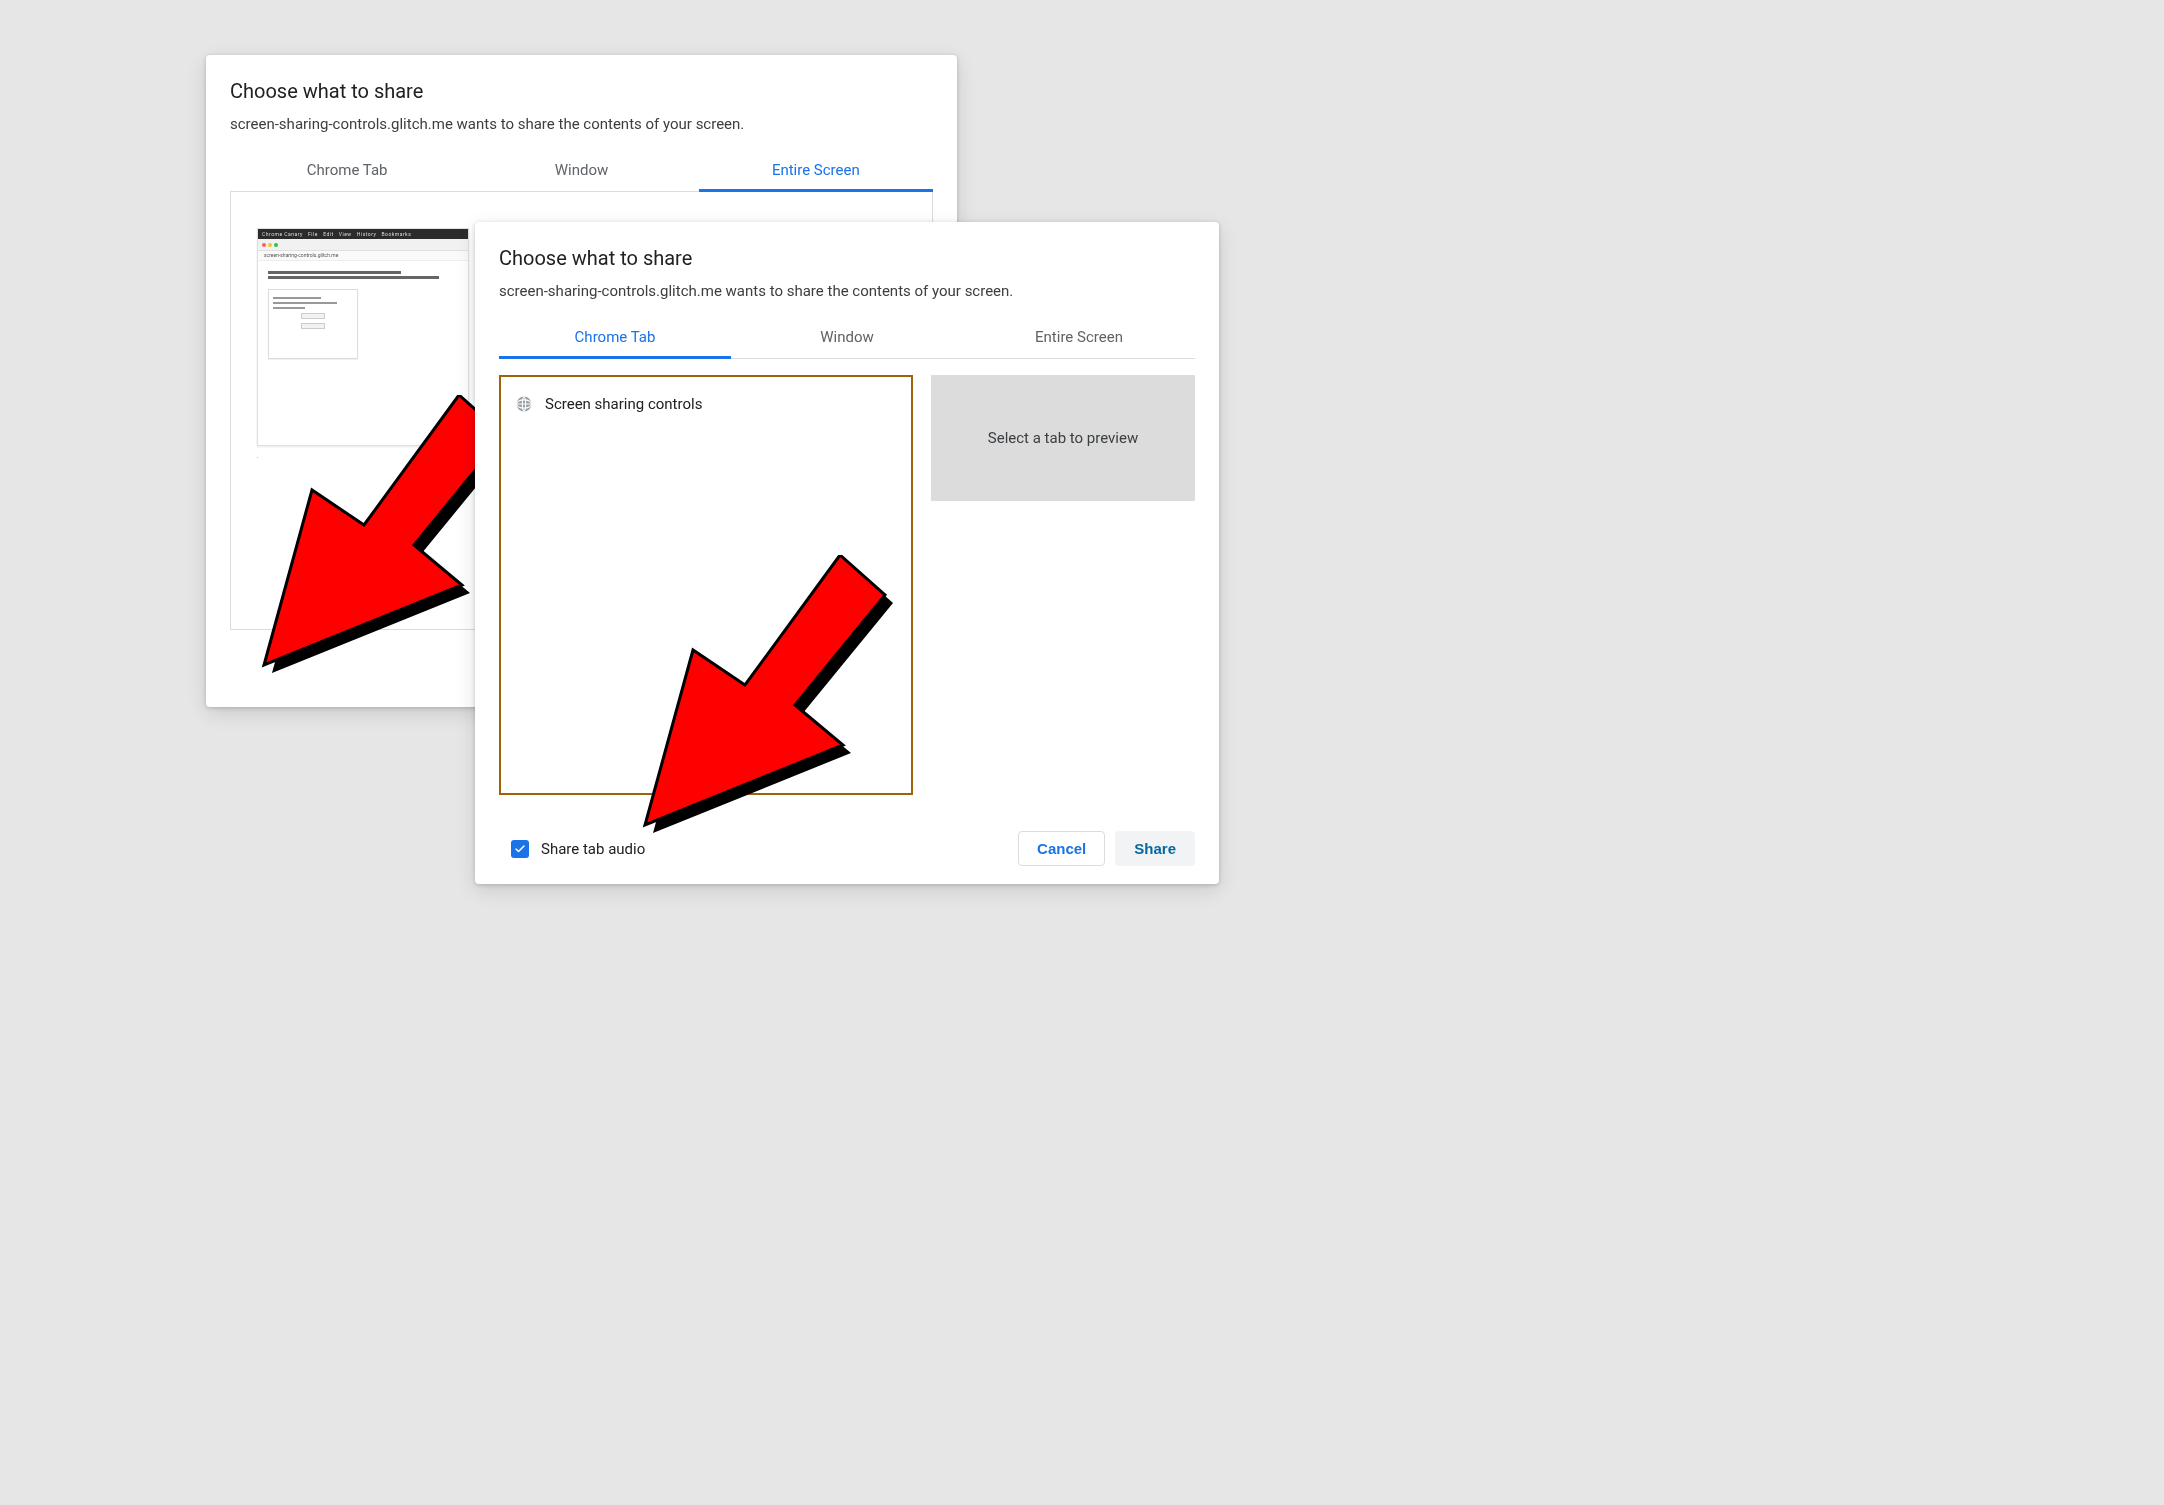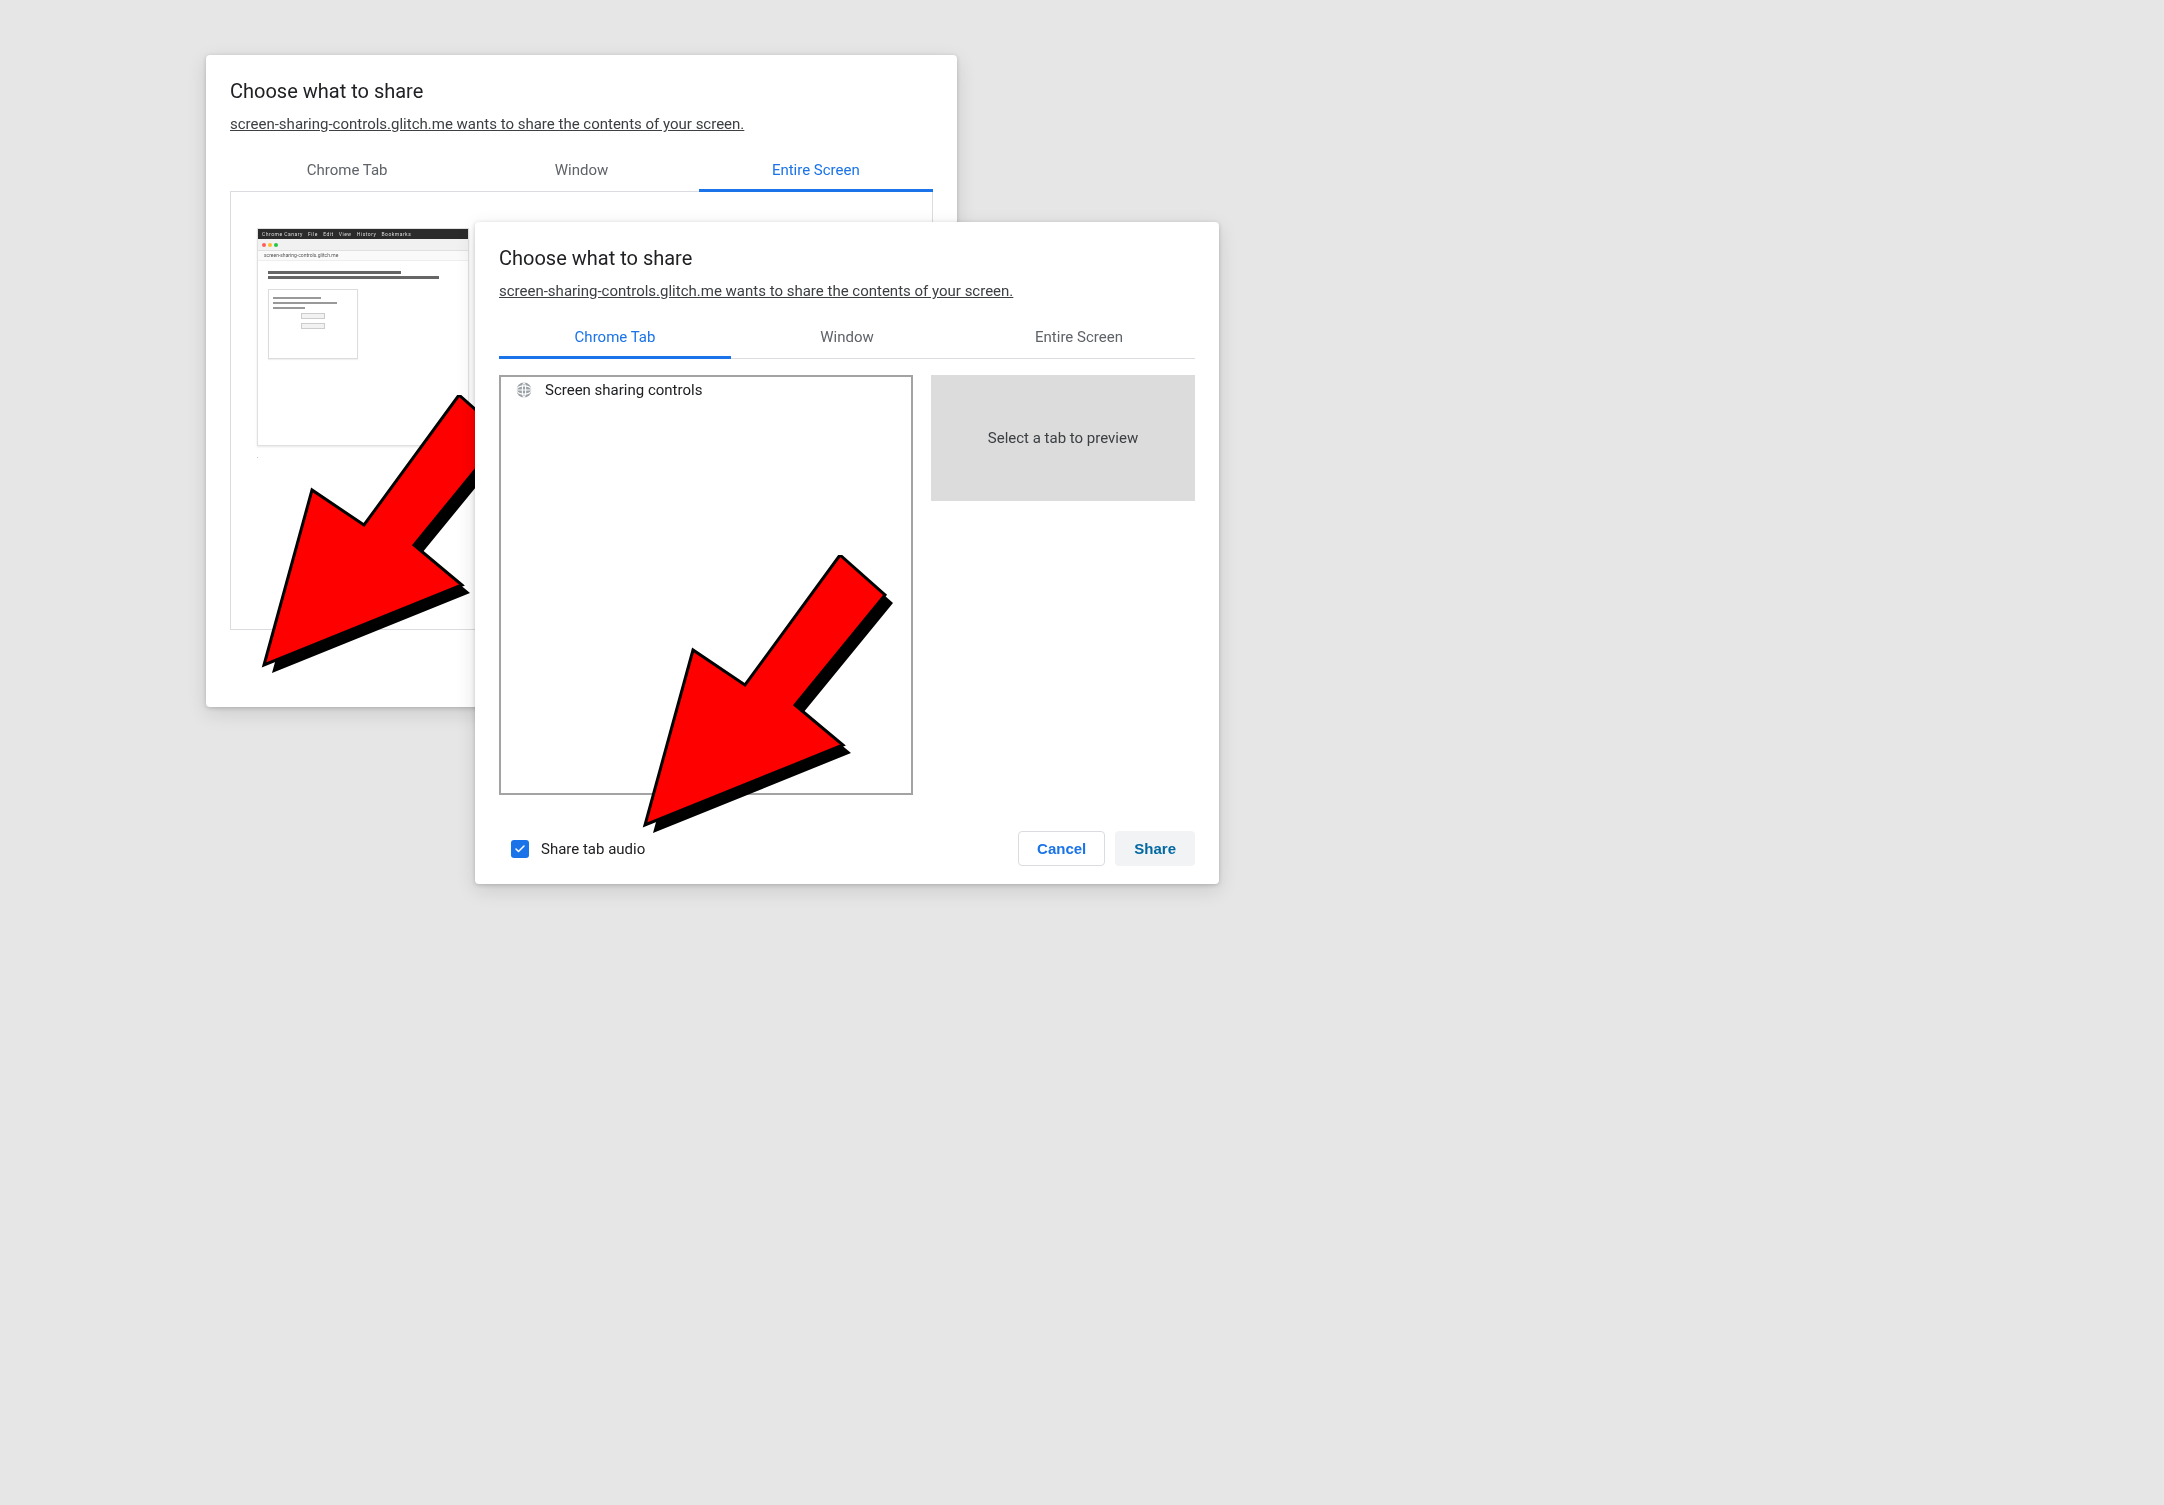--- a/index.html
+++ b/index.html
@@ -41,21 +41,20 @@
   .dialog h2 {
     font-size: 20px;
     font-weight: 400;
     margin-bottom: 12px;
   }
 
   .dialog .subtext {
     font-size: 15px;
     color: #3c4043;
     margin-bottom: 18px;
-    text-decoration: underline;
   }
 
   .tabs {
     display: flex;
     border-bottom: 1px solid #dadce0;
   }
   .tab {
     flex: 1;
     text-align: center;
     padding: 10px 0 12px 0;
@@ -141,22 +140,22 @@
 
   
   .content-front {
     margin-top: 16px;
     display: flex;
     gap: 18px;
     height: 420px;
   }
   .tab-list {
     flex: 1;
-    border: 2px solid #a3a3a3;
-    padding: 0 12px;
+    border: 2px solid #a16207;
+    padding: 14px 12px;
     overflow: auto;
   }
   .tab-item {
     display: flex;
     align-items: center;
     gap: 12px;
     padding: 4px 2px;
     font-size: 15px;
     cursor: pointer;
   }

